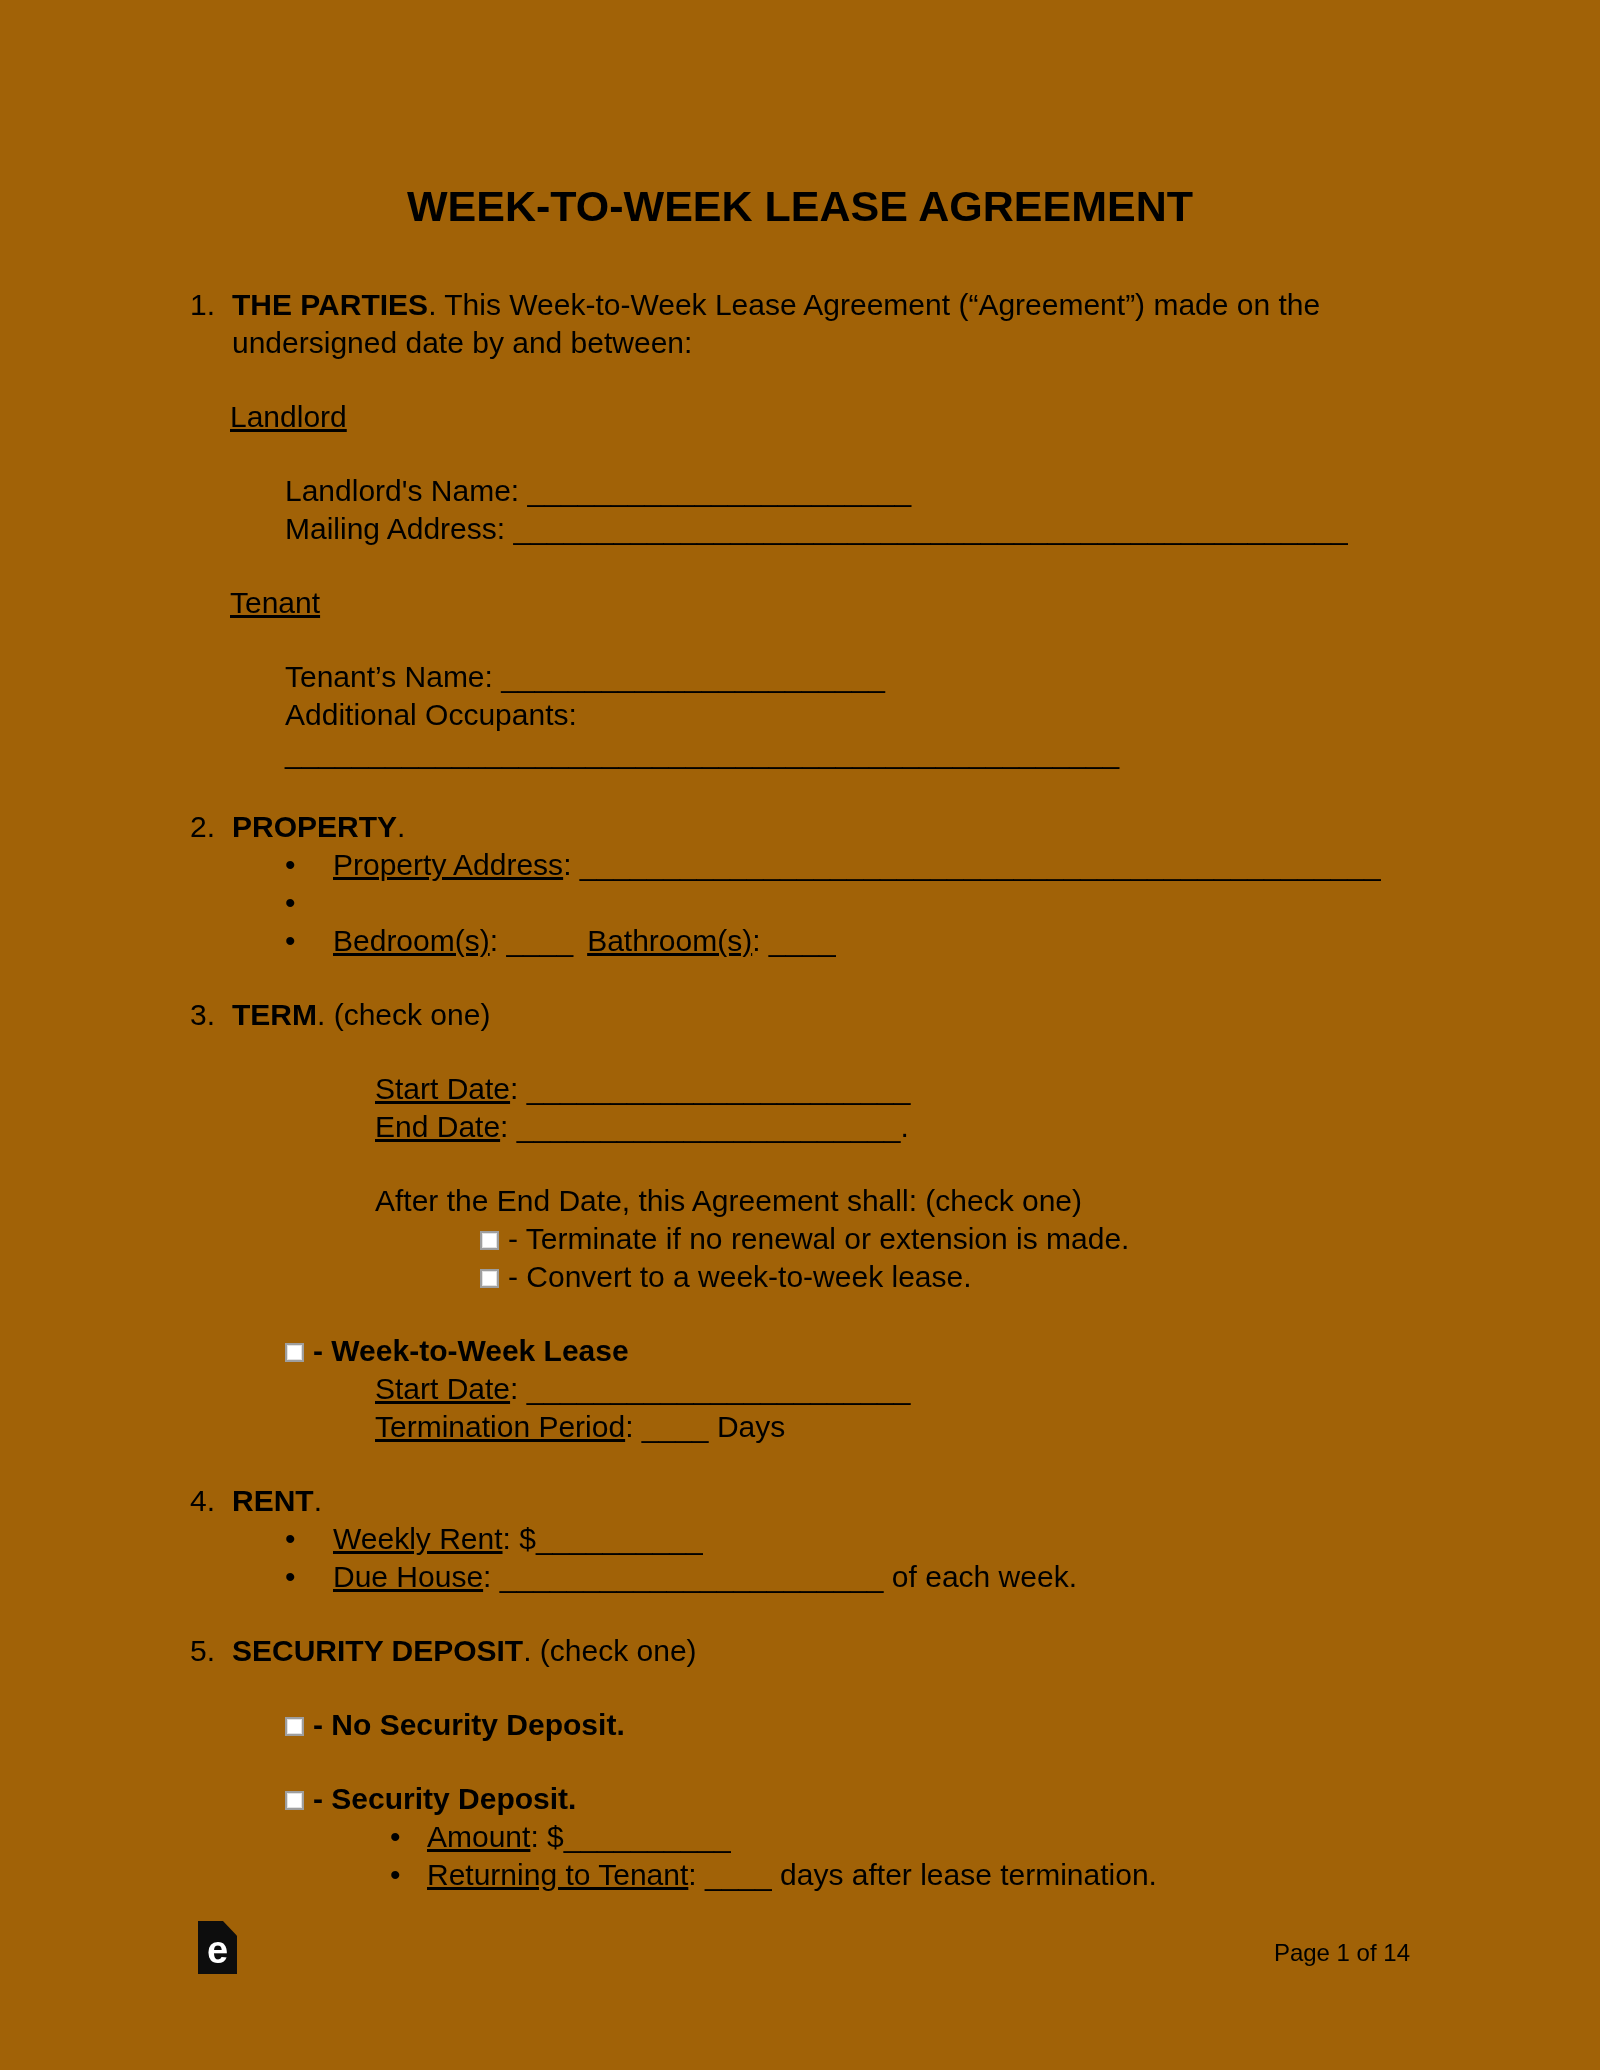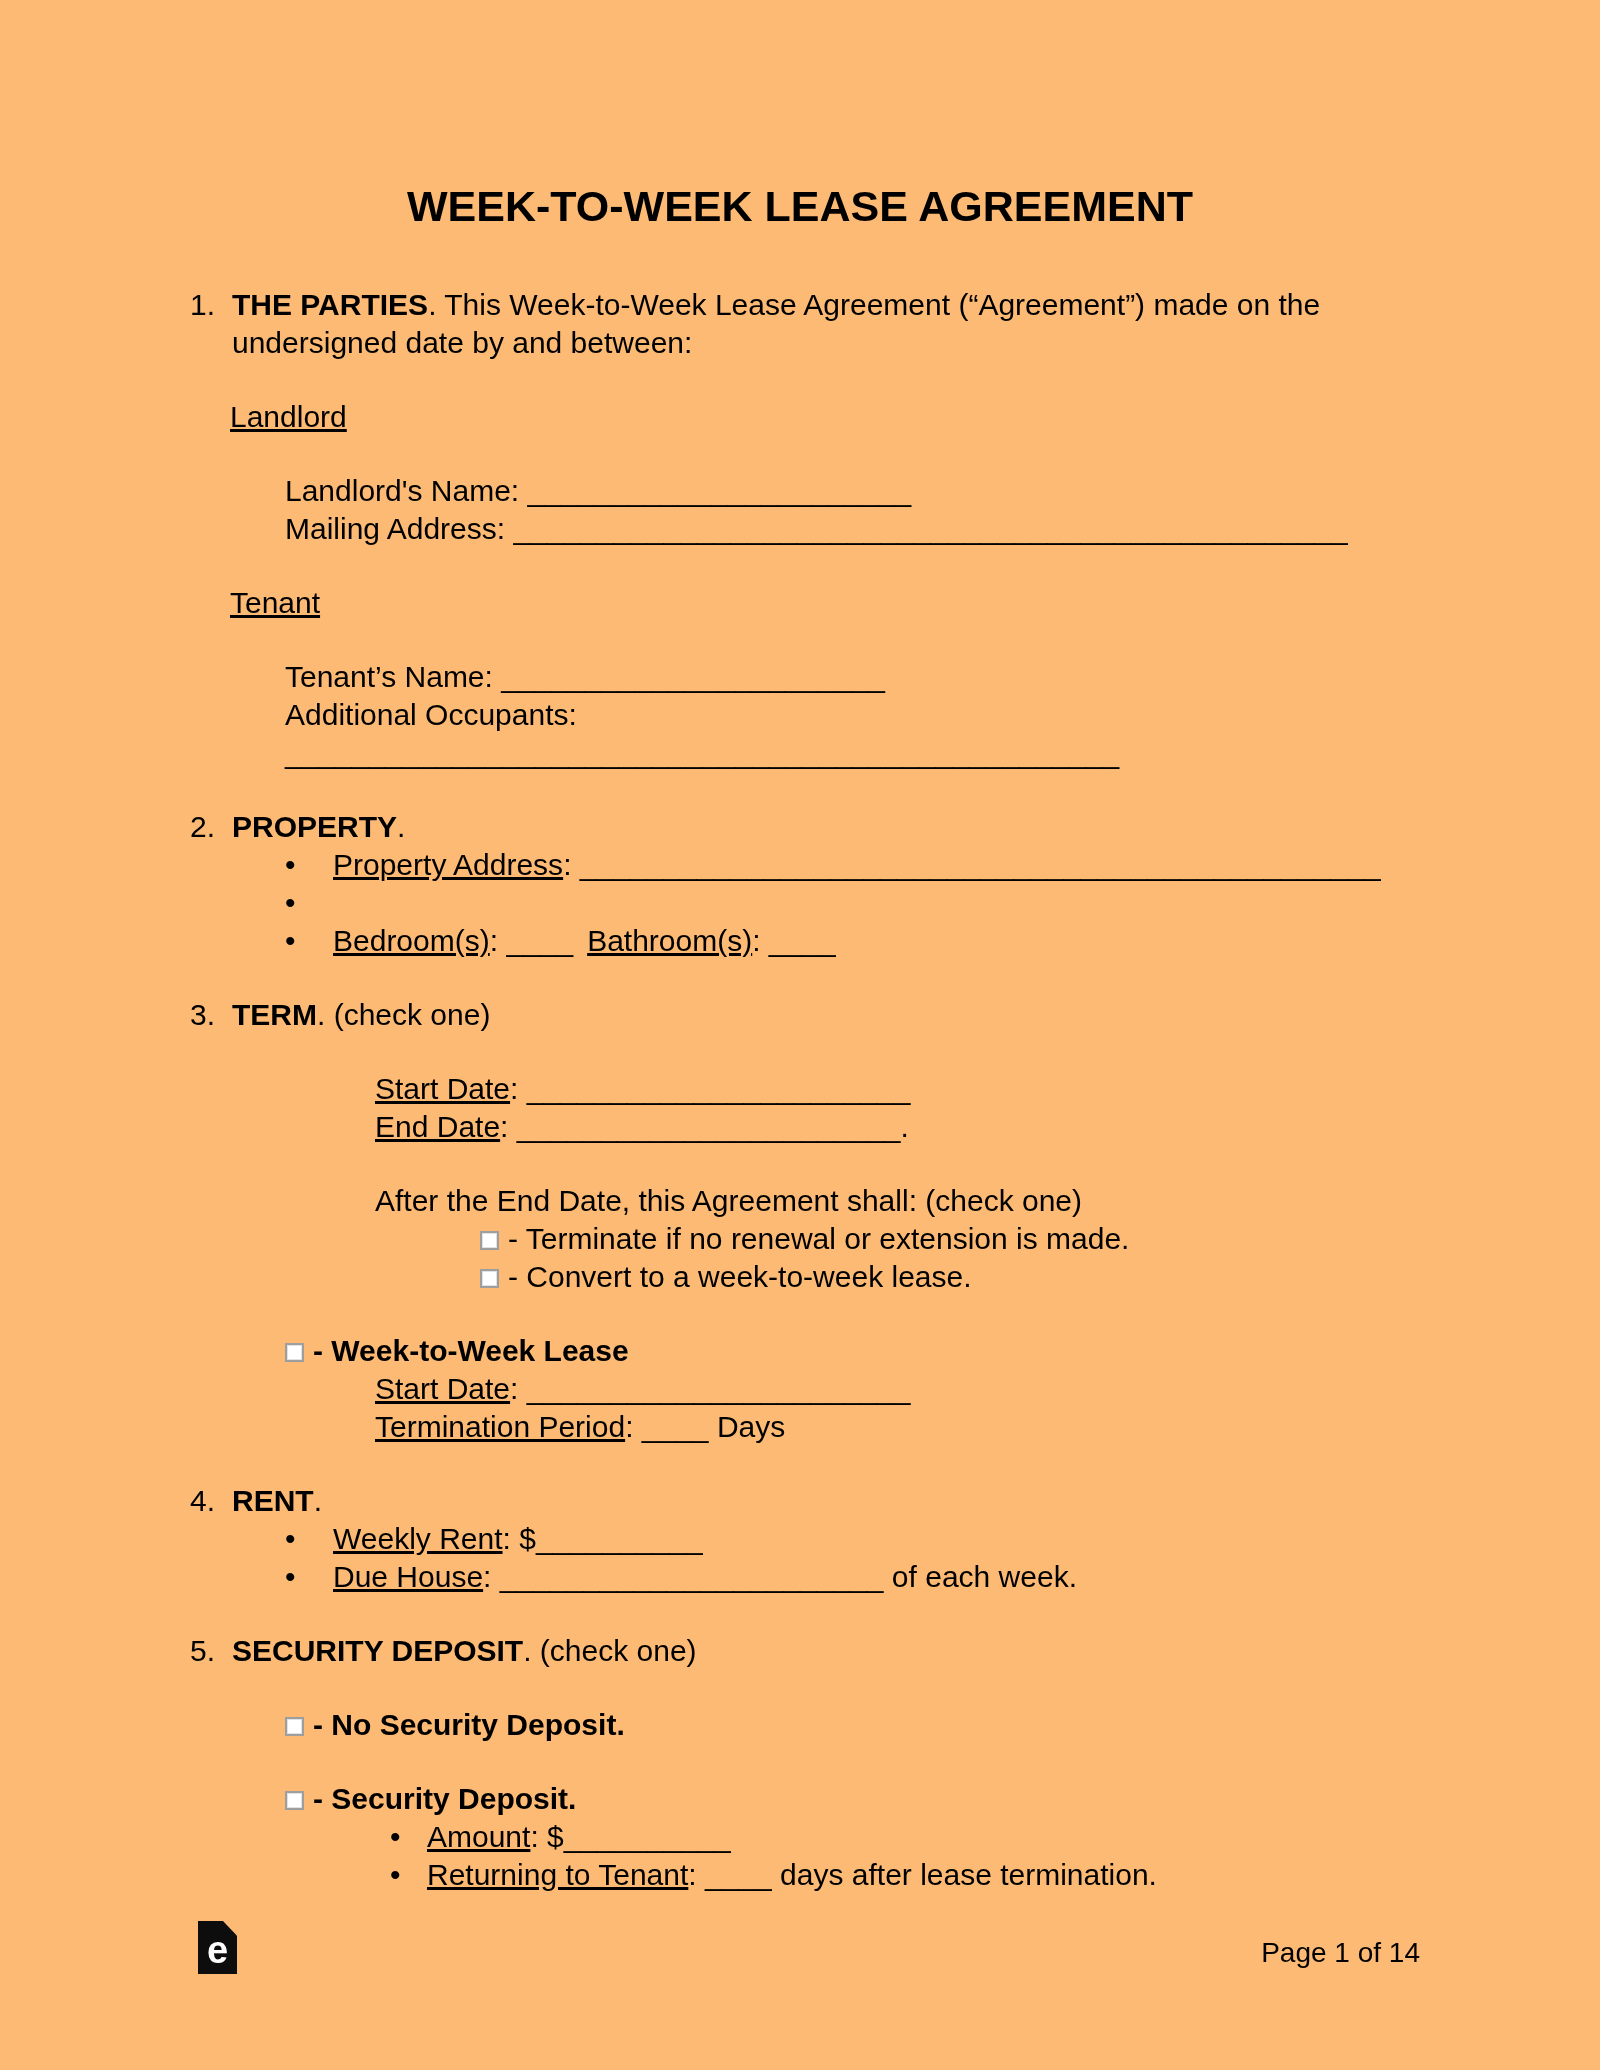--- a/index.html
+++ b/index.html
@@ -1,20 +1,20 @@
 <!DOCTYPE html>
 <html><head>
 <meta charset="utf-8">
 <style>
   html,body{margin:0;padding:0;background:#ffffff;}
   .page{
     position:relative;
     width:1600px;
     height:2070px;
-    background:#fdba74;
+    background:#a16207;
     font-family:"Liberation Sans","DejaVu Sans",sans-serif;
     font-size:30px;
     line-height:38px;
     color:#000000;
     overflow:hidden;
   }
   .doc{padding:182px 190px 0 190px;}
   .title{
     font-size:43px;
     line-height:48px;
@@ -55,22 +55,22 @@
     background:#0d0d0d;
     clip-path:polygon(0 0,64% 0,100% 28%,100% 100%,0 100%);
     display:flex;align-items:flex-end;justify-content:center;
   }
   .logo-e{
     color:#ffffff;font-weight:bold;
     font-size:38px;line-height:42px;
     padding-bottom:3px;
   }
   .pagenum{
-    position:absolute;right:180px;top:1936px;
-    font-size:28px;line-height:34px;
+    position:absolute;right:190px;top:1936px;
+    font-size:24px;line-height:34px;
   }
 </style>
 </head>
 <body>
 
 <div class="page">
   <div class="doc">
 
     <h1 class="title">WEEK-TO-WEEK LEASE AGREEMENT</h1>
 

